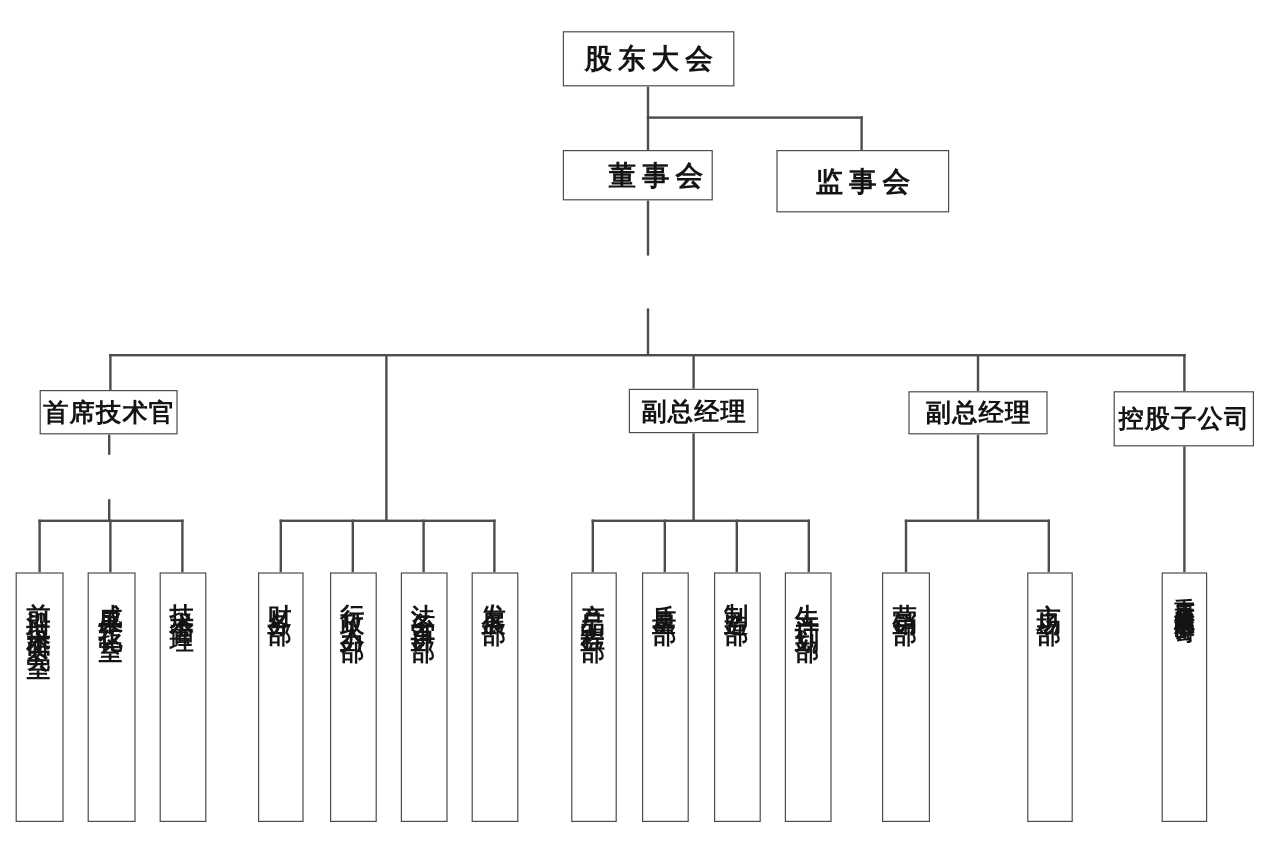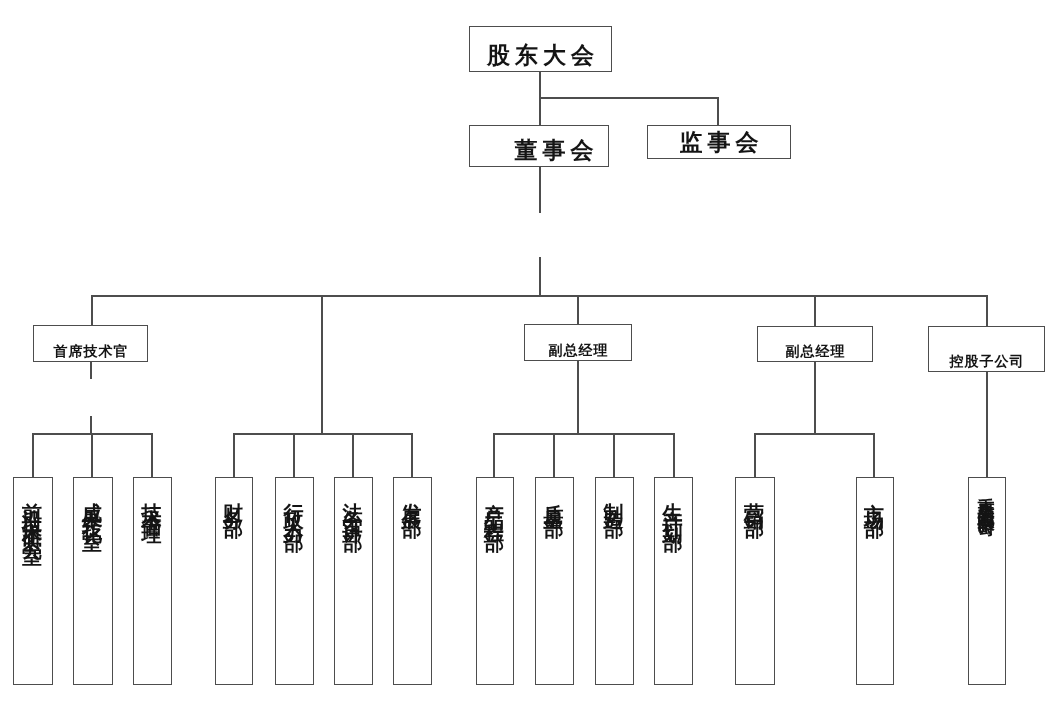--- a/index.html
+++ b/index.html
@@ -15,27 +15,27 @@
     font-family: "DejaVu Sans", sans-serif;
     color: #141414;
     overflow: hidden;
   }
   .node {
     position: absolute;
     box-sizing: border-box;
     border: 1.6px solid #4d4d4d;
     background: #ffffff;
     display: flex;
-    align-items: flex-end;
+    align-items: center;
     justify-content: center;
     font-weight: bold;
     white-space: nowrap;
   }
   .lv1 { font-size: 23px; letter-spacing: 5px; text-indent: 5px; }
-  .lv2 { font-size: 14px; letter-spacing: 1px; text-indent: 1px; }
+  .lv2 { font-size: 21px; letter-spacing: 1px; text-indent: 1px; }
   .node.vert {
     align-items: flex-start;
   }
   .node.vert span {
     writing-mode: vertical-lr;
     text-orientation: upright;
     font-size: 20px;
     letter-spacing: 7px;
     padding-top: 9px;
   }
@@ -84,24 +84,24 @@
   <div class="line" style="left:673px;top:433px;width:2px;height:44px;"></div>
   <div class="line" style="left:814px;top:362px;width:2px;height:71px;"></div>
   <div class="line" style="left:754px;top:433px;width:121px;height:2px;"></div>
   <div class="line" style="left:754px;top:433px;width:2px;height:44px;"></div>
   <div class="line" style="left:873px;top:433px;width:2px;height:44px;"></div>
   <div class="line" style="left:986px;top:362px;width:2px;height:115px;"></div>
 
   <div class="node lv1" style="left:469px;top:26px;width:143px;height:46px;">
     <span>股东大会</span>
   </div>
-  <div class="node lv1" style="left:469px;top:125px;width:140px;height:42px;padding-left:30px;">
+  <div class="node lv1" style="left:469px;top:125px;width:125px;height:42px;padding-left:30px;">
     <span>董事会</span>
   </div>
-  <div class="node lv1" style="left:647px;top:125px;width:144px;height:34px;">
+  <div class="node lv1" style="left:647px;top:125px;width:144px;height:52px;">
     <span>监事会</span>
   </div>
   <div class="node lv2" style="left:33px;top:325px;width:115px;height:37px;">
     <span>首席技术官</span>
   </div>
   <div class="node lv2" style="left:524px;top:324px;width:108px;height:37px;">
     <span>副总经理</span>
   </div>
   <div class="node lv2" style="left:757px;top:326px;width:116px;height:36px;">
     <span>副总经理</span>

